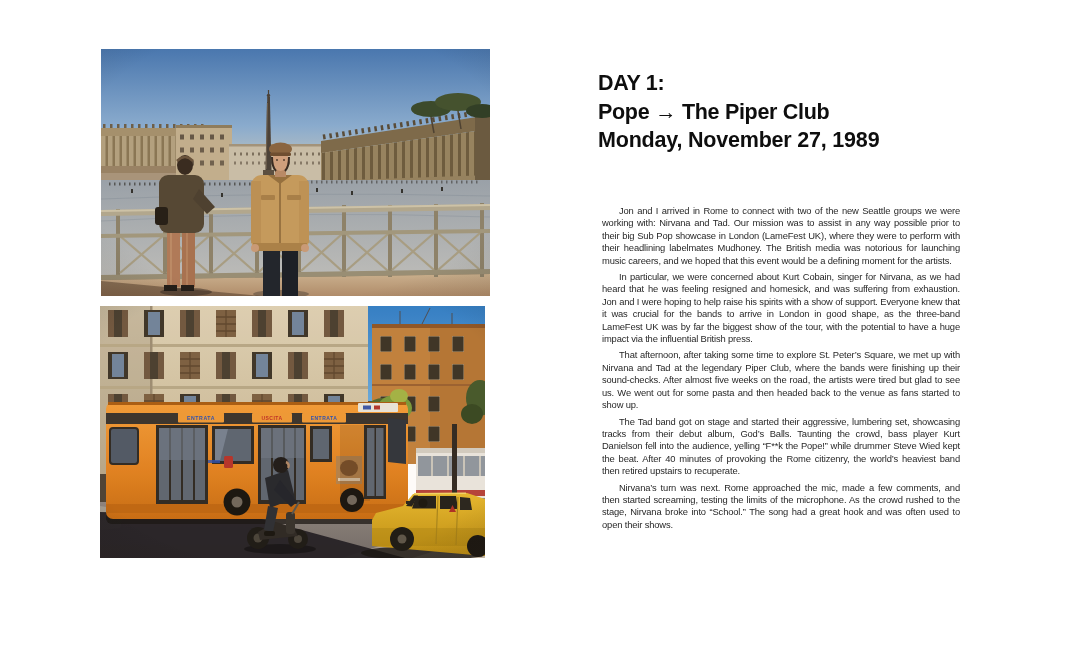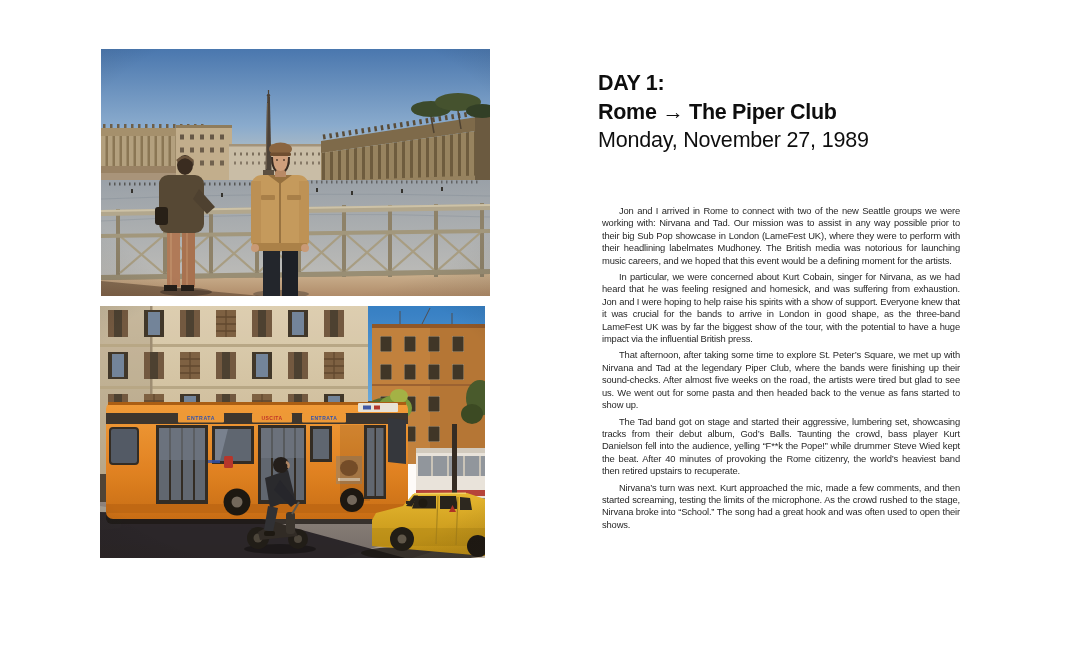--- a/index.html
+++ b/index.html
@@ -4,21 +4,21 @@
 <style>
   html,body{margin:0;padding:0;background:#ffffff;}
   .page{position:relative;width:1080px;height:580px;background:#ffffff;overflow:hidden;
         font-family:"Liberation Sans",sans-serif;}
   .photo{position:absolute;margin:0;padding:0;line-height:0;}
   .photo svg{display:block;}
   .photo-top{left:101px;top:49px;width:389px;height:247px;}
   .photo-bottom{left:100px;top:306px;width:385px;height:252px;}
   .heading{position:absolute;left:598px;top:69px;color:#0e0e0e;}
   .heading .hl{font-size:21.5px;line-height:28.5px;font-weight:700;letter-spacing:-0.3px;white-space:nowrap;}
-  .heading .hl.date{font-weight:400;letter-spacing:-0.2px;}
+  .heading .hl.date{font-weight:700;letter-spacing:-0.2px;}
   .body-text{position:absolute;left:598px;top:201px;width:366px;color:#282828;
              font-size:9.4px;line-height:12.4px;letter-spacing:-0.15px;text-align:justify;}
   .body-text p{margin:4px;text-indent:17px;}
   .bus-label{font-family:"Liberation Sans",sans-serif;font-weight:bold;}
 </style>
 </head>
 <body>
 
 <div class="page">
 
@@ -435,25 +435,25 @@
         <circle cx="378" cy="240" r="11" fill="#161411"></circle>
       </g>
 
       <rect x="0" y="0" width="385" height="252" fill="#e09040" opacity="0.04"></rect>
       <rect x="0" y="0" width="385" height="252" fill="url(#b_vig)"></rect>
     </svg>
   </figure>
 
   <header class="heading">
     <div class="hl">DAY 1:</div>
-    <div class="hl">Rome → The Piper Club</div>
+    <div class="hl">Pope → The Piper Club</div>
     <div class="hl date">Monday, November 27, 1989</div>
   </header>
 
   <section class="body-text">
     <p>Jon and I arrived in Rome to connect with two of the new Seattle groups we were working with: Nirvana and Tad. Our mission was to assist in any way possible prior to their big Sub Pop showcase in London (LameFest UK), where they were to perform with their headlining labelmates Mudhoney. The British media was notorious for launching music careers, and we hoped that this event would be a defining moment for the artists.</p>
     <p>In particular, we were concerned about Kurt Cobain, singer for Nirvana, as we had heard that he was feeling resigned and homesick, and was suffering from exhaustion. Jon and I were hoping to help raise his spirits with a show of support. Everyone knew that it was crucial for the bands to arrive in London in good shape, as the three-band LameFest UK was by far the biggest show of the tour, with the potential to have a huge impact via the influential British press.</p>
     <p>That afternoon, after taking some time to explore St. Peter’s Square, we met up with Nirvana and Tad at the legendary Piper Club, where the bands were finishing up their sound-checks. After almost five weeks on the road, the artists were tired but glad to see us. We went out for some pasta and then headed back to the venue as fans started to show up.</p>
     <p>The Tad band got on stage and started their aggressive, lumbering set, showcasing tracks from their debut album, God’s Balls. Taunting the crowd, bass player Kurt Danielson fell into the audience, yelling “F**k the Pope!” while drummer Steve Wied kept the beat. After 40 minutes of provoking the Rome citizenry, the world’s heaviest band then retired upstairs to recuperate.</p>
-    <p>Nirvana’s turn was next. Kurt approached the mic, made a few comments, and then started screaming, testing the limits of the microphone. As the crowd rushed to the stage, Nirvana broke into “School.” The song had a great hook and was often used to open their shows.</p>
+    <p>Nirvana’s turn was next. Rome approached the mic, made a few comments, and then started screaming, testing the limits of the microphone. As the crowd rushed to the stage, Nirvana broke into “School.” The song had a great hook and was often used to open their shows.</p>
   </section>
 
 </div>
 
 </body></html>

